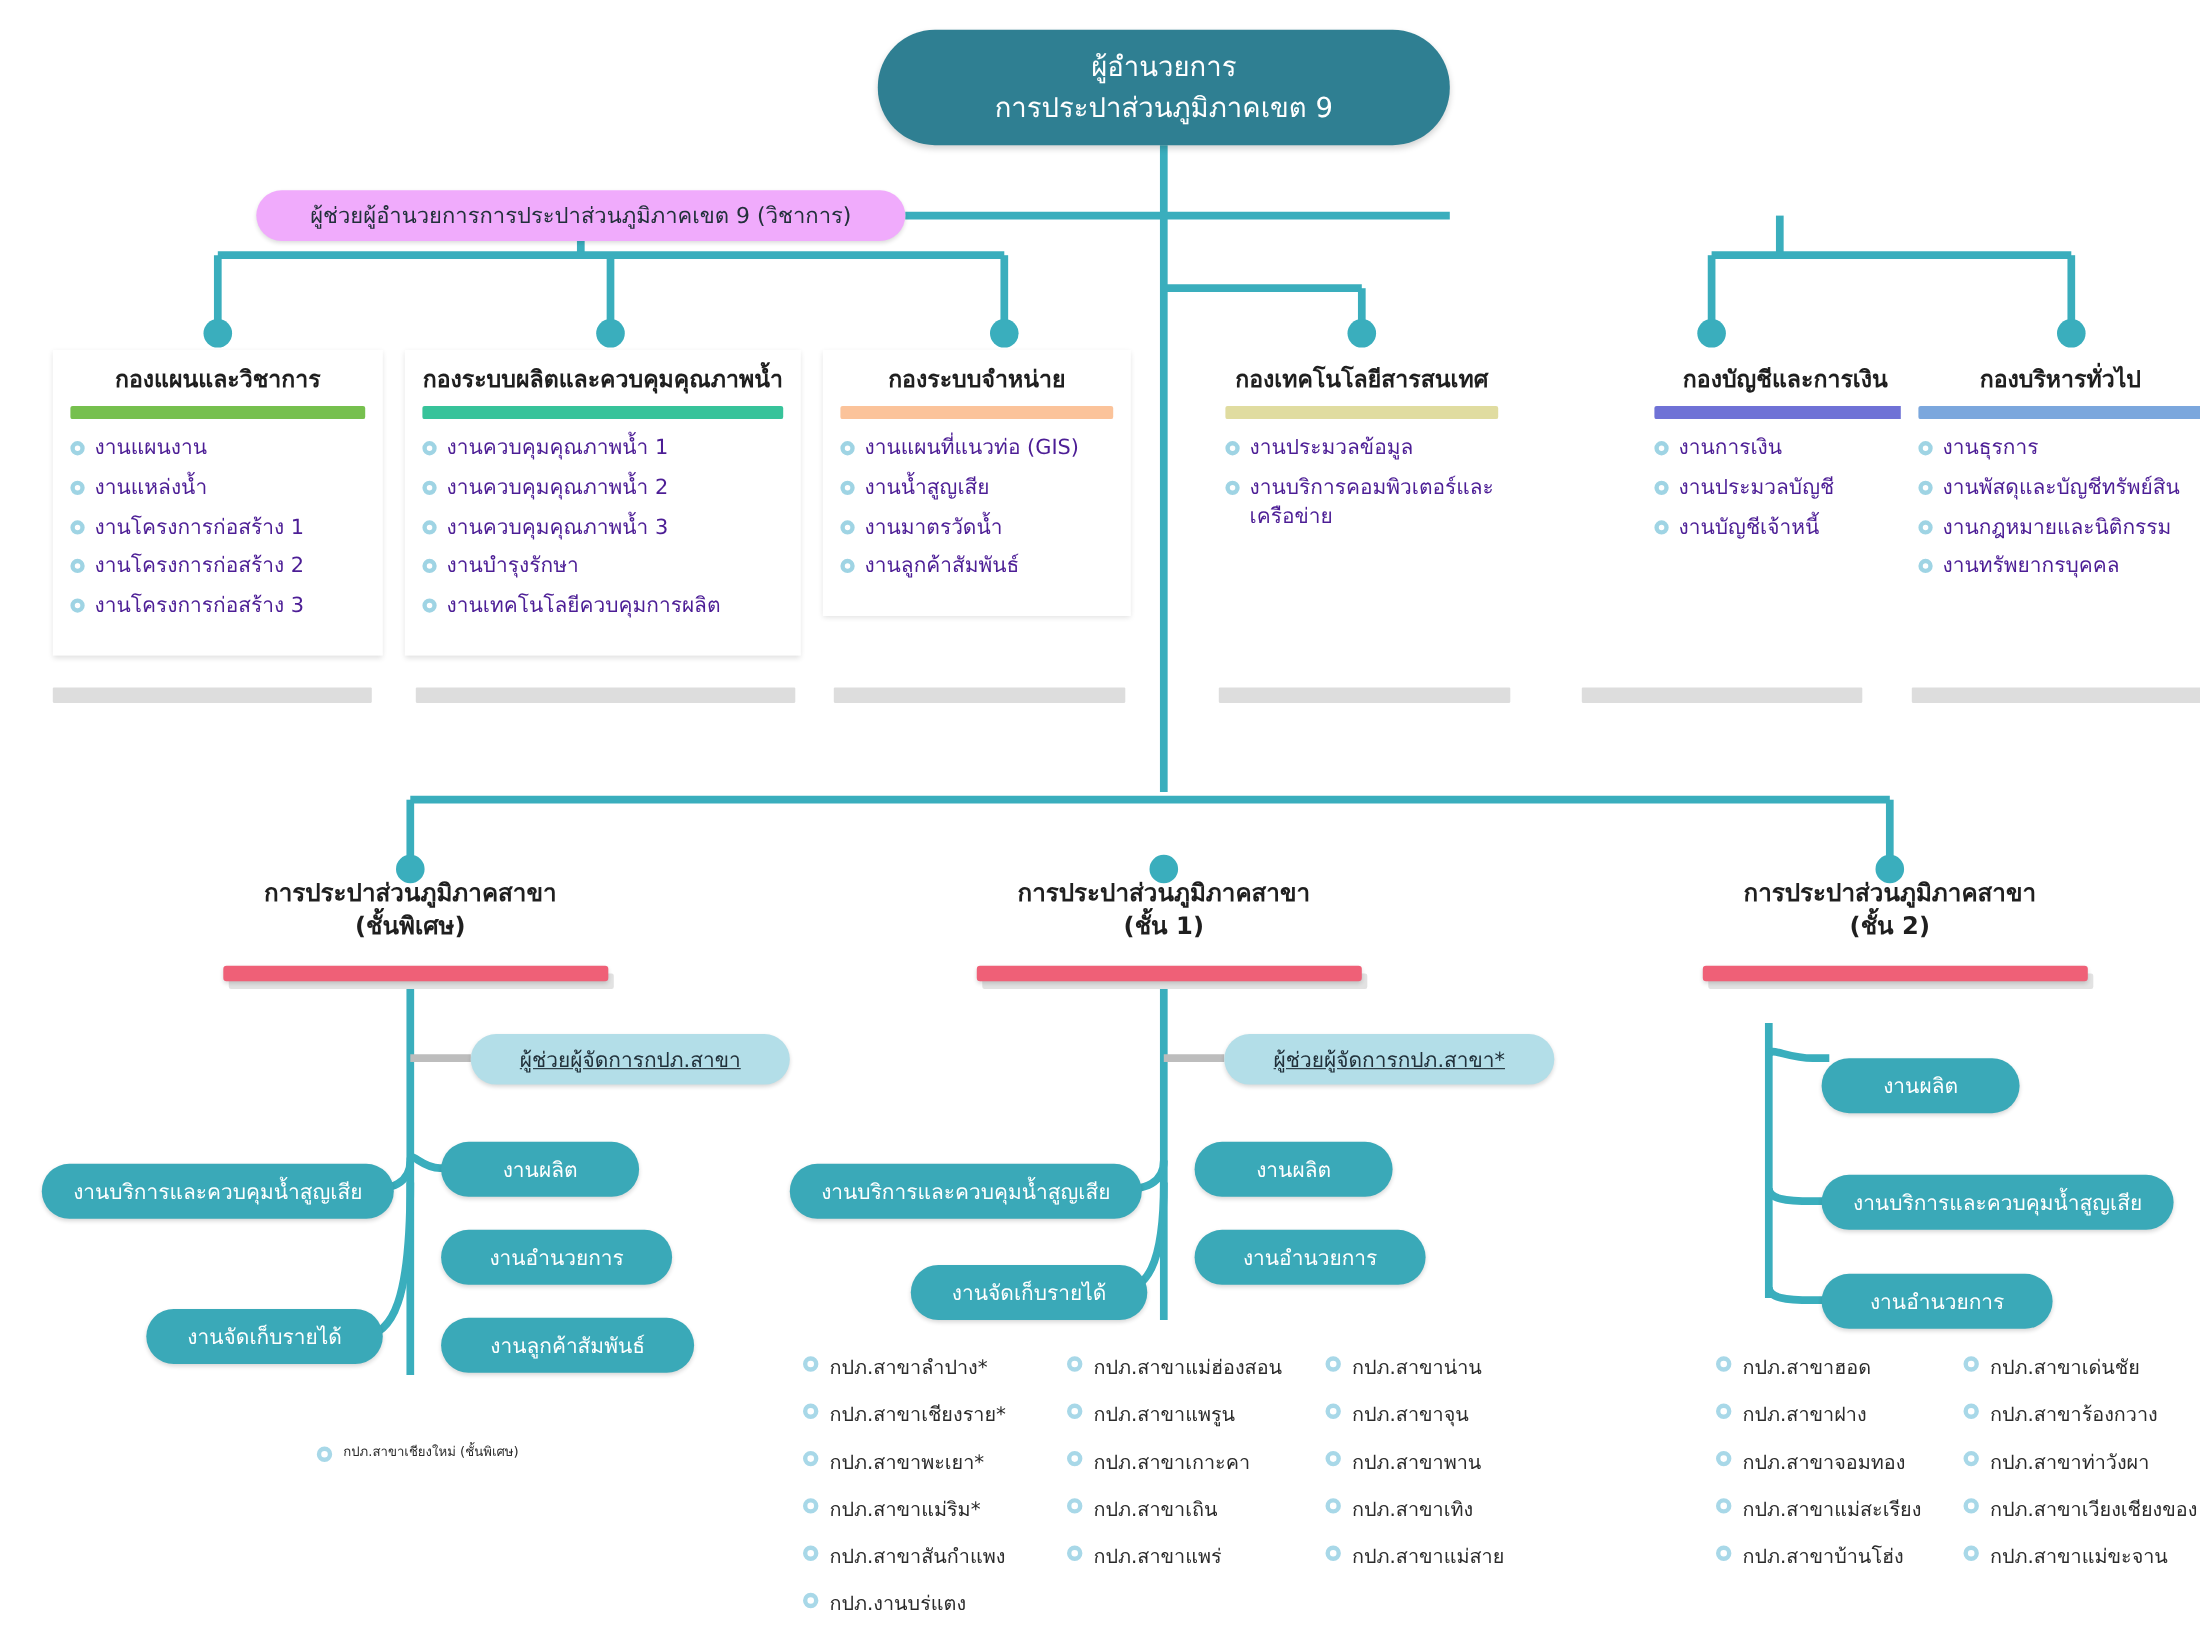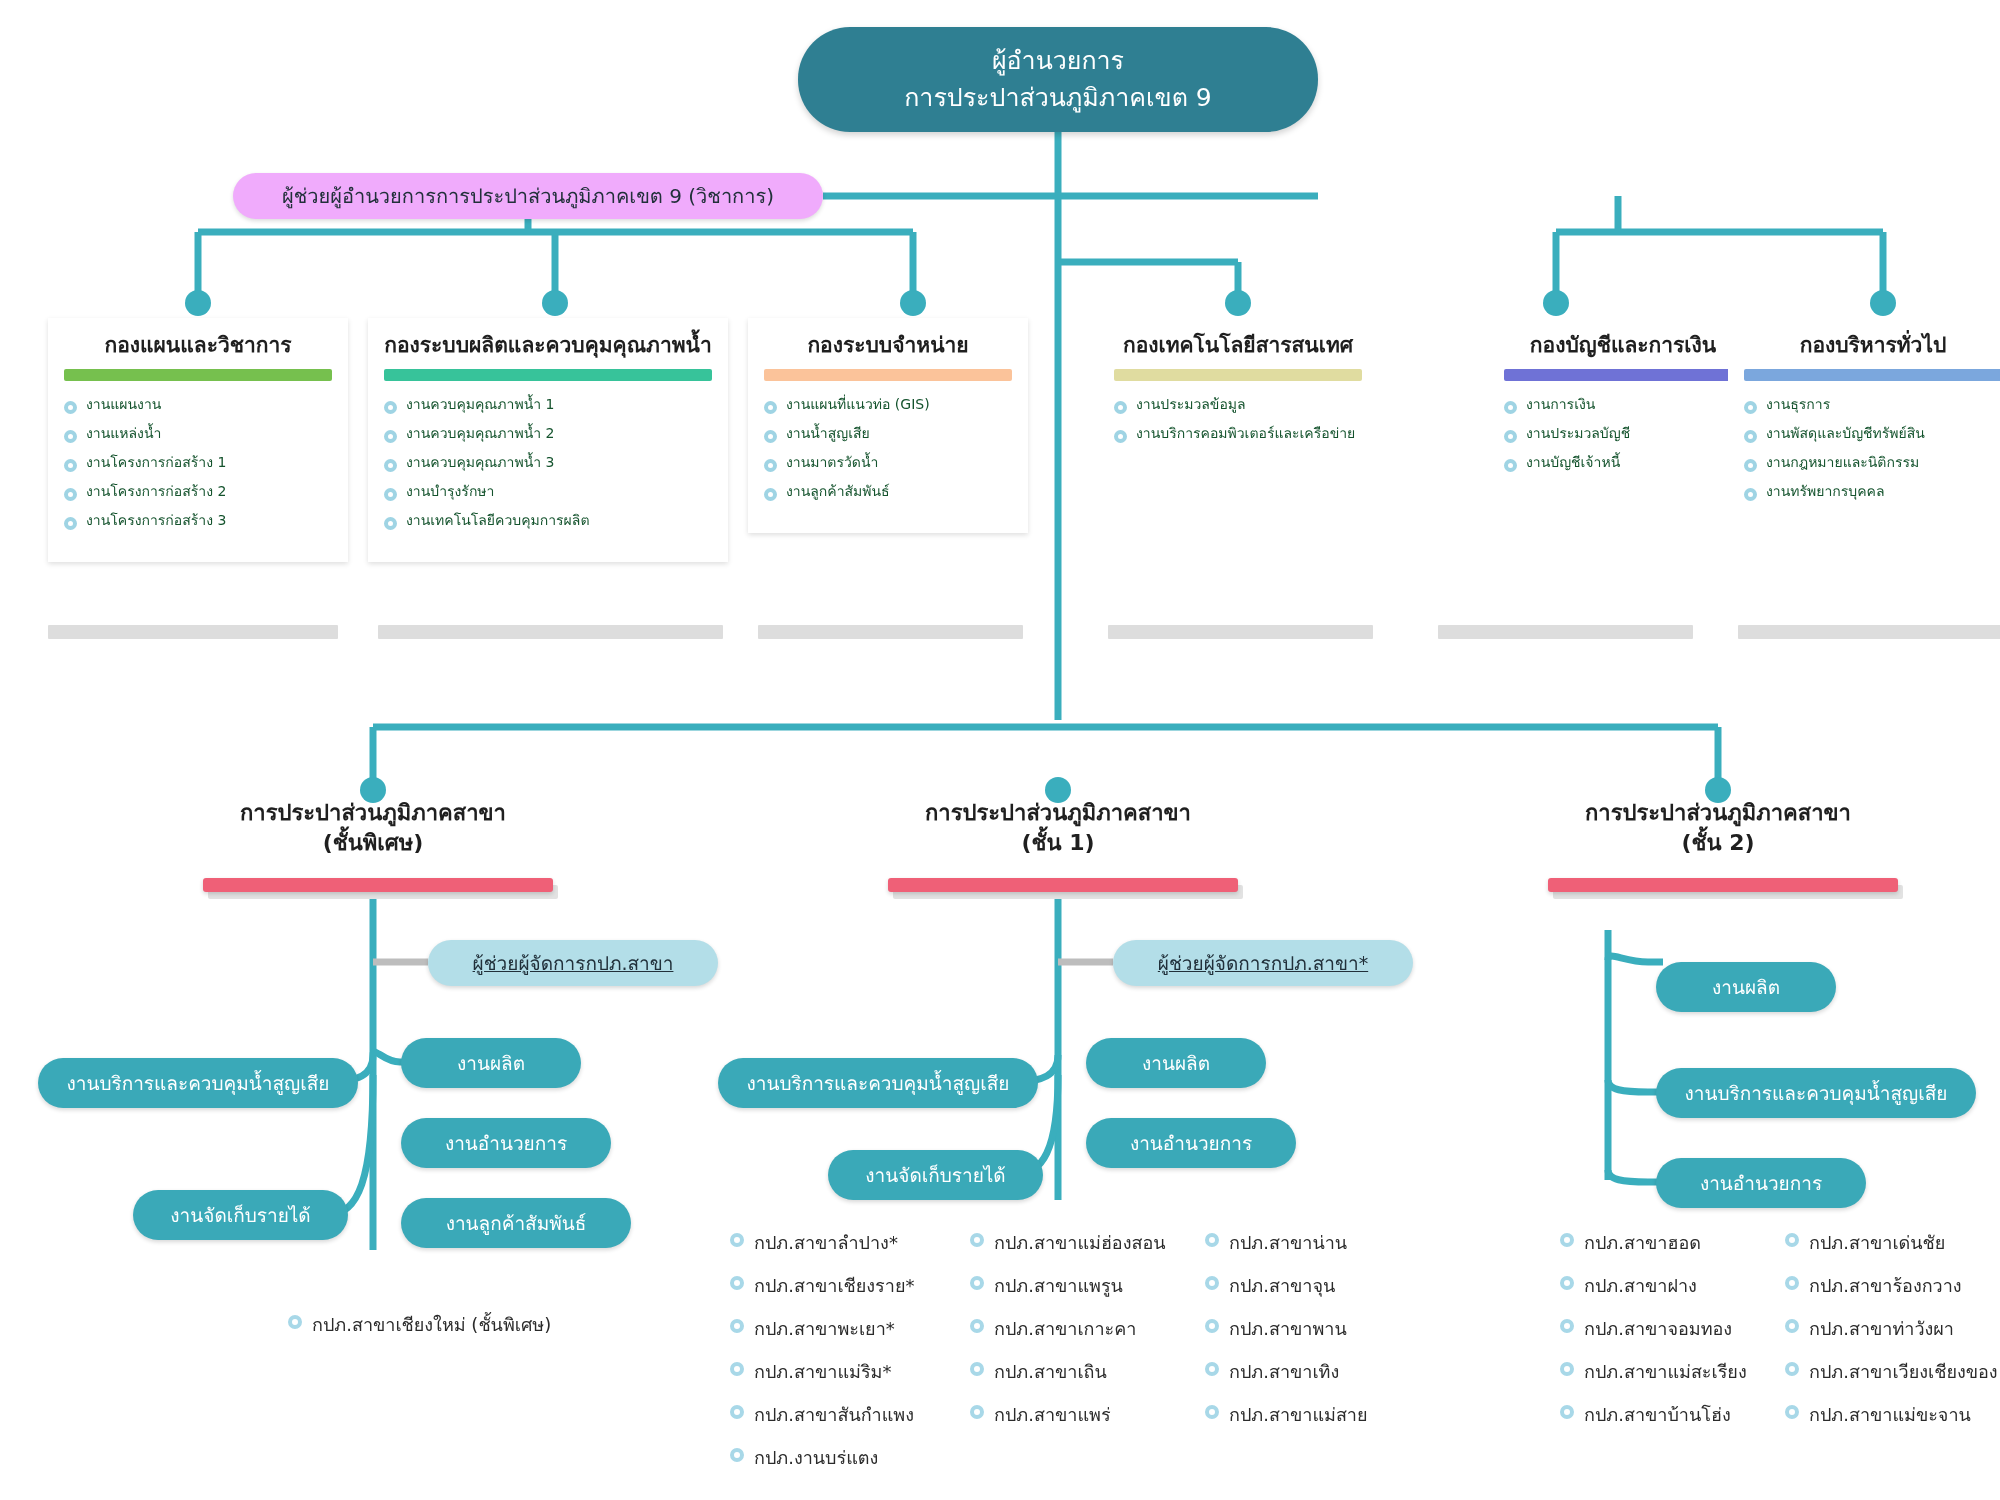--- a/index.html
+++ b/index.html
@@ -35,21 +35,21 @@
     box-sizing:border-box;
   }
   .dept .dtitle{
     text-align:center;font-weight:bold;font-size:21px;color:#1f1f1f;
     line-height:1.3;margin-bottom:10px;white-space:nowrap;
   }
   .dept .bar{height:12px;border-radius:2px;margin:0 6px 14px 6px;}
   .dept ul{list-style:none;margin:0;padding:0 4px;}
   .dept li{
     position:relative;padding-left:24px;margin-bottom:10px;
-    font-size:14px;line-height:1.35;color:#14532d;
+    font-size:19px;line-height:1.35;color:#4c1d95;
   }
   .dept li .ring{
     position:absolute;left:2px;top:6px;width:13px;height:13px;border-radius:50%;
     border:4px solid #9fd4e4;box-sizing:border-box;background:transparent;
   }
   .shadowbar{
     position:absolute;height:14px;background:#dddddd;border-radius:1px;
   }
 
   
@@ -73,21 +73,21 @@
   .bl{position:absolute;}
   .bl li{
     list-style:none;position:relative;padding-left:26px;margin-bottom:14px;
     font-size:18px;color:#2b2b2b;white-space:nowrap;
   }
   .bl ul{margin:0;padding:0;}
   .bl li .ring{
     position:absolute;left:2px;top:5px;width:14px;height:14px;border-radius:50%;
     border:4px solid #a8d8e8;box-sizing:border-box;
   }
-  .footnote{position:absolute;font-size:18px;color:#2b2b2b;padding-left:26px;}
+  .footnote{position:absolute;font-size:12px;color:#2b2b2b;padding-left:26px;}
   .footnote .ring{
     position:absolute;left:2px;top:5px;width:14px;height:14px;border-radius:50%;
     border:4px solid #a8d8e8;box-sizing:border-box;
   }
 </style>
 </head>
 <body>
 
 <div class="canvas">
 

